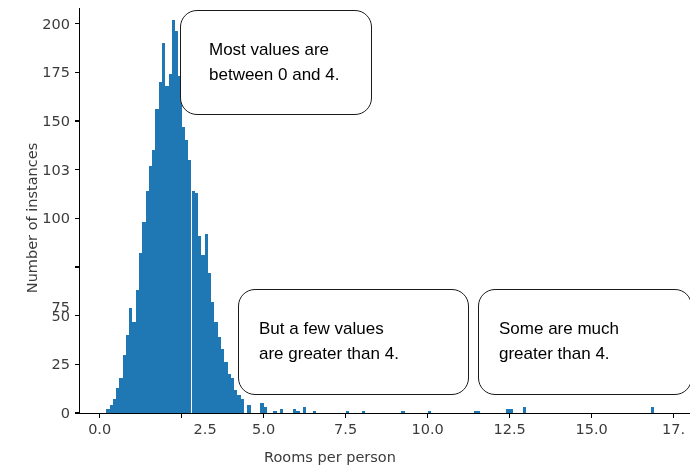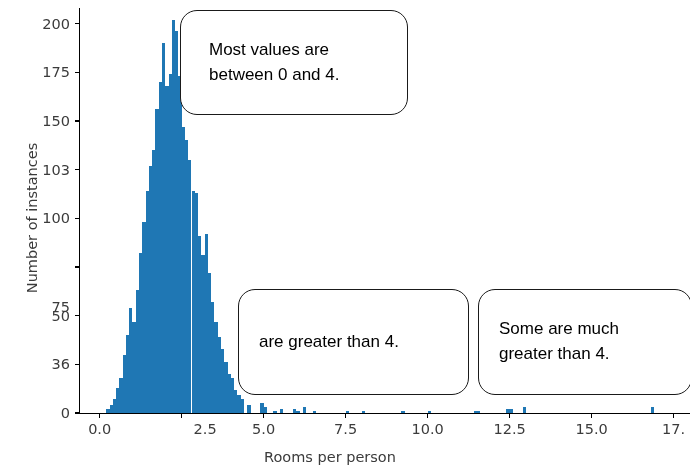--- a/index.html
+++ b/index.html
@@ -134,21 +134,21 @@
     color: #000000;
     line-height: 1.45;
   }
   .callout span {
     display: block;
     white-space: nowrap;
   }
   #callout-1 {
     left: 180px;
     top: 10px;
-    width: 228px;
+    width: 192px;
     height: 105px;
     padding-left: 28px;
   }
   #callout-2 {
     left: 238px;
     top: 289px;
     width: 231px;
     height: 106px;
   }
   #callout-3 {
@@ -163,21 +163,21 @@
 
 <div id="figure">
 
   <div class="spine" id="spine-left"></div>
   <div class="spine" id="spine-bottom"></div>
 
   <div id="ticks-layer">
       <div class="ytick-mark" style="top: 412.35px;"></div>
       <div class="ytick-label" style="top: 413px;">0</div>
       <div class="ytick-mark" style="top: 363.672px;"></div>
-      <div class="ytick-label" style="top: 364.322px;">36</div>
+      <div class="ytick-label" style="top: 364.322px;">25</div>
       <div class="ytick-mark" style="top: 314.994px;"></div>
       <div class="ytick-label" style="top: 315.644px;">50</div>
       <div class="ytick-mark" style="top: 266.316px;"></div>
       <div class="ytick-label" style="top: 266.966px; margin-top: 40px;">75</div>
       <div class="ytick-mark" style="top: 217.638px;"></div>
       <div class="ytick-label" style="top: 218.288px;">100</div>
       <div class="ytick-mark" style="top: 168.961px;"></div>
       <div class="ytick-label" style="top: 169.611px;">103</div>
       <div class="ytick-mark" style="top: 120.283px;"></div>
       <div class="ytick-label" style="top: 120.933px;">150</div>
@@ -270,20 +270,21 @@
   </div>
 
   <div id="ylabel">Number of instances</div>
   <div id="xlabel">Rooms per person</div>
 
   <div class="callout" id="callout-1">
     <span>Most values are</span>
     <span>between 0 and 4.</span>
   </div>
   <div class="callout" id="callout-2">
+    <span>But a few values</span>
     <span>are greater than 4.</span>
   </div>
   <div class="callout" id="callout-3">
     <span>Some are much</span>
     <span>greater than 4.</span>
   </div>
 
 </div>
 
 </body></html>

